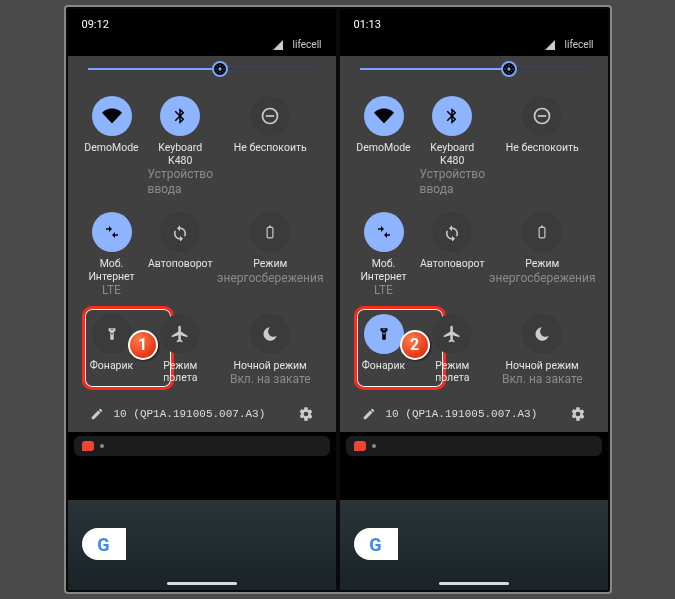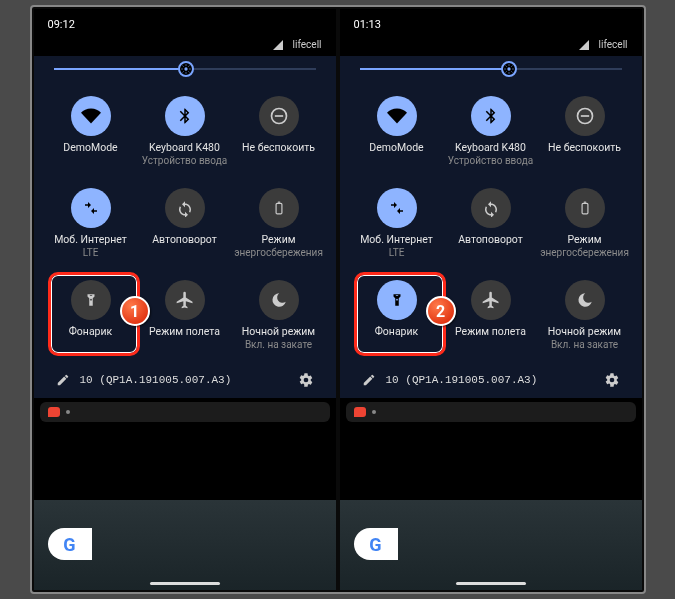--- a/index.html
+++ b/index.html
@@ -6,21 +6,21 @@
   body {
     width: 675px;
     height: 599px;
     background: #4a4a4a;
     font-family: Roboto, Arial, sans-serif;
     display: flex;
     align-items: center;
     justify-content: center;
   }
   .frame {
-    width: 616px;
+    width: 548px;
     height: 589px;
     background: #0a0a0a;
     border: 2px solid #888;
     border-radius: 4px;
     display: flex;
     gap: 4px;
     padding: 2px;
     position: relative;
   }
   .phone {
@@ -42,21 +42,21 @@
     display: flex;
     justify-content: flex-end;
     align-items: center;
     padding: 4px 14px 6px 0;
     color: #ccc;
     font-size: 10px;
     gap: 10px;
   }
   .signal-icon { display: inline-block; }
   .qs-panel {
-    background: #0f172a;
+    background: #404040;
     padding: 0 10px;
   }
   .brightness {
     padding: 6px 8px 10px 8px;
     position: relative;
     height: 30px;
   }
   .slider-track {
     position: absolute;
     top: 12px; left: 10px; right: 10px;
@@ -108,22 +108,22 @@
   }
   .tile-label {
     color: #e4e4e4;
     font-size: 10.5px;
     text-align: center;
     line-height: 1.2;
     max-width: 100%;
   }
   .tile-sub {
     color: #8b8b8b;
-    font-size: 10px;
-    text-align: center;
+    font-size: 12px;
+    text-align: left;
     line-height: 1.2;
   }
   .highlight {
     position: absolute;
     border: 3px solid #ff2a1a;
     border-radius: 10px;
     box-shadow: 0 0 0 1px #fff inset;
     pointer-events: none;
   }
   .badge {

